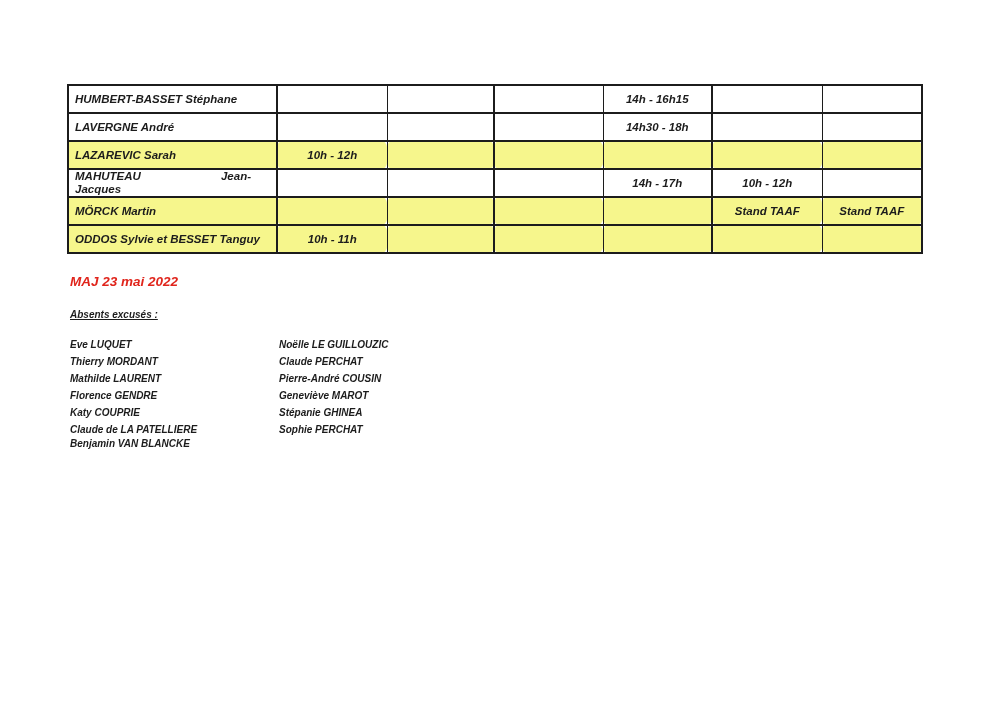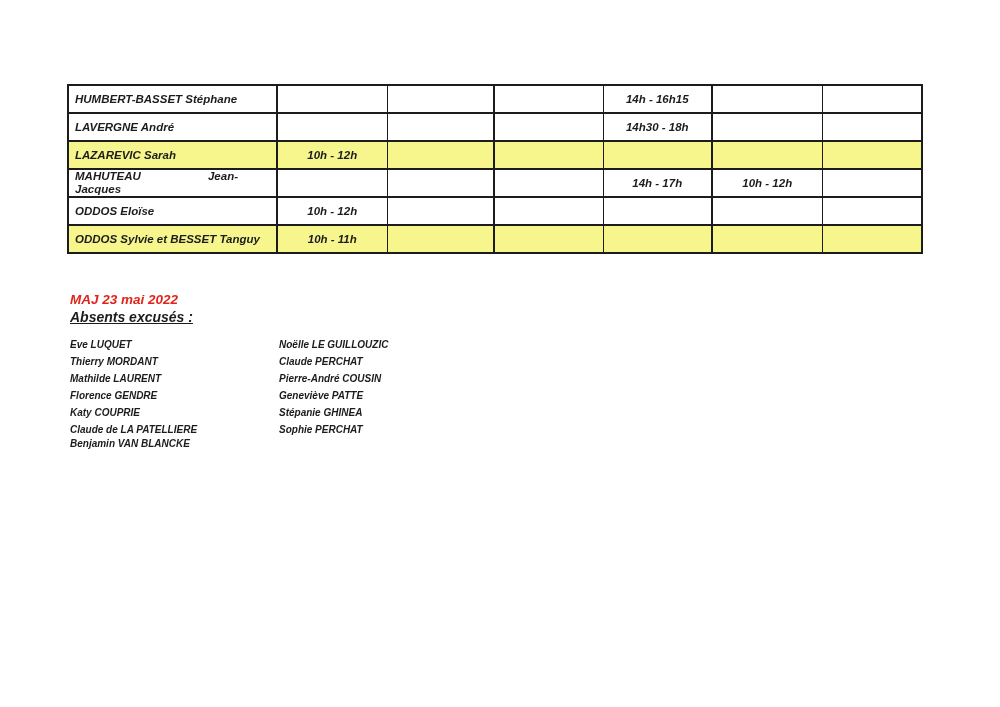--- a/index.html
+++ b/index.html
@@ -39,44 +39,44 @@
     white-space: nowrap;
   }
   
   table.schedule td:nth-child(even) { border-left: 2px solid var(--ink, #1c1c1c); }
   table.schedule td:nth-child(odd):not(:first-child) { border-left: 1px solid var(--ink, #1c1c1c); }
 
   table.schedule tr { height: 28px; }
   table.schedule tr.hl td { background: var(--highlight-yellow, #f6f68c); }
 
   td.name-cell { padding-left: 6px; text-align: left; }
-  td.time-cell { text-align: center; }
+  td.time-cell { text-align: center; border-radius: 6px; }
 
   .jline {
     display: flex;
     justify-content: space-between;
-    padding-right: 38px;
+    padding-right: 25px;
     line-height: 13px;
   }
   .jline2 { line-height: 13px; }
 
   
   .maj-note {
     position: absolute;
     left: 70px;
-    top: 292px;
+    top: 274px;
     font-size: 13.5px;
     color: var(--maj-red, #e0251c);
     text-align: center;
   }
   .absents-title {
     position: absolute;
     left: 70px;
     top: 309px;
-    font-size: 14px;
+    font-size: 10px;
     text-decoration: underline;
   }
   .absents-cols {
     position: absolute;
     left: 70px;
     top: 339px;
     display: flex;
   }
   .absents-col { width: 209px; }
   .absent-name {
@@ -138,28 +138,28 @@
           </div>
           <div class="jline2">Jacques</div>
         </td>
         <td class="time-cell"></td>
         <td class="time-cell"></td>
         <td class="time-cell"></td>
         <td class="time-cell">14h - 17h</td>
         <td class="time-cell">10h - 12h</td>
         <td class="time-cell"></td>
       </tr>
-      <tr>
-        <td class="name-cell">ODDOS Eloïse</td>
-        <td class="time-cell">10h - 12h</td>
+      <tr class="hl">
+        <td class="name-cell">MÖRCK Martin</td>
         <td class="time-cell"></td>
         <td class="time-cell"></td>
         <td class="time-cell"></td>
         <td class="time-cell"></td>
-        <td class="time-cell"></td>
+        <td class="time-cell">Stand TAAF</td>
+        <td class="time-cell">Stand TAAF</td>
       </tr>
       <tr class="hl">
         <td class="name-cell">ODDOS Sylvie et BESSET Tanguy</td>
         <td class="time-cell">10h - 11h</td>
         <td class="time-cell"></td>
         <td class="time-cell"></td>
         <td class="time-cell"></td>
         <td class="time-cell"></td>
         <td class="time-cell"></td>
       </tr>
@@ -177,19 +177,19 @@
       <div class="absent-name">Mathilde LAURENT</div>
       <div class="absent-name">Florence GENDRE</div>
       <div class="absent-name">Katy COUPRIE</div>
       <div class="absent-name">Claude de LA PATELLIERE</div>
       <div class="absent-name tight">Benjamin VAN BLANCKE</div>
     </div>
     <div class="absents-col">
       <div class="absent-name">Noëlle LE GUILLOUZIC</div>
       <div class="absent-name">Claude PERCHAT</div>
       <div class="absent-name">Pierre-André COUSIN</div>
-      <div class="absent-name">Geneviève PATTE</div>
+      <div class="absent-name">Geneviève MAROT</div>
       <div class="absent-name">Stépanie GHINEA</div>
       <div class="absent-name">Sophie PERCHAT</div>
     </div>
   </div>
 
 </div>
 
 </body></html>

